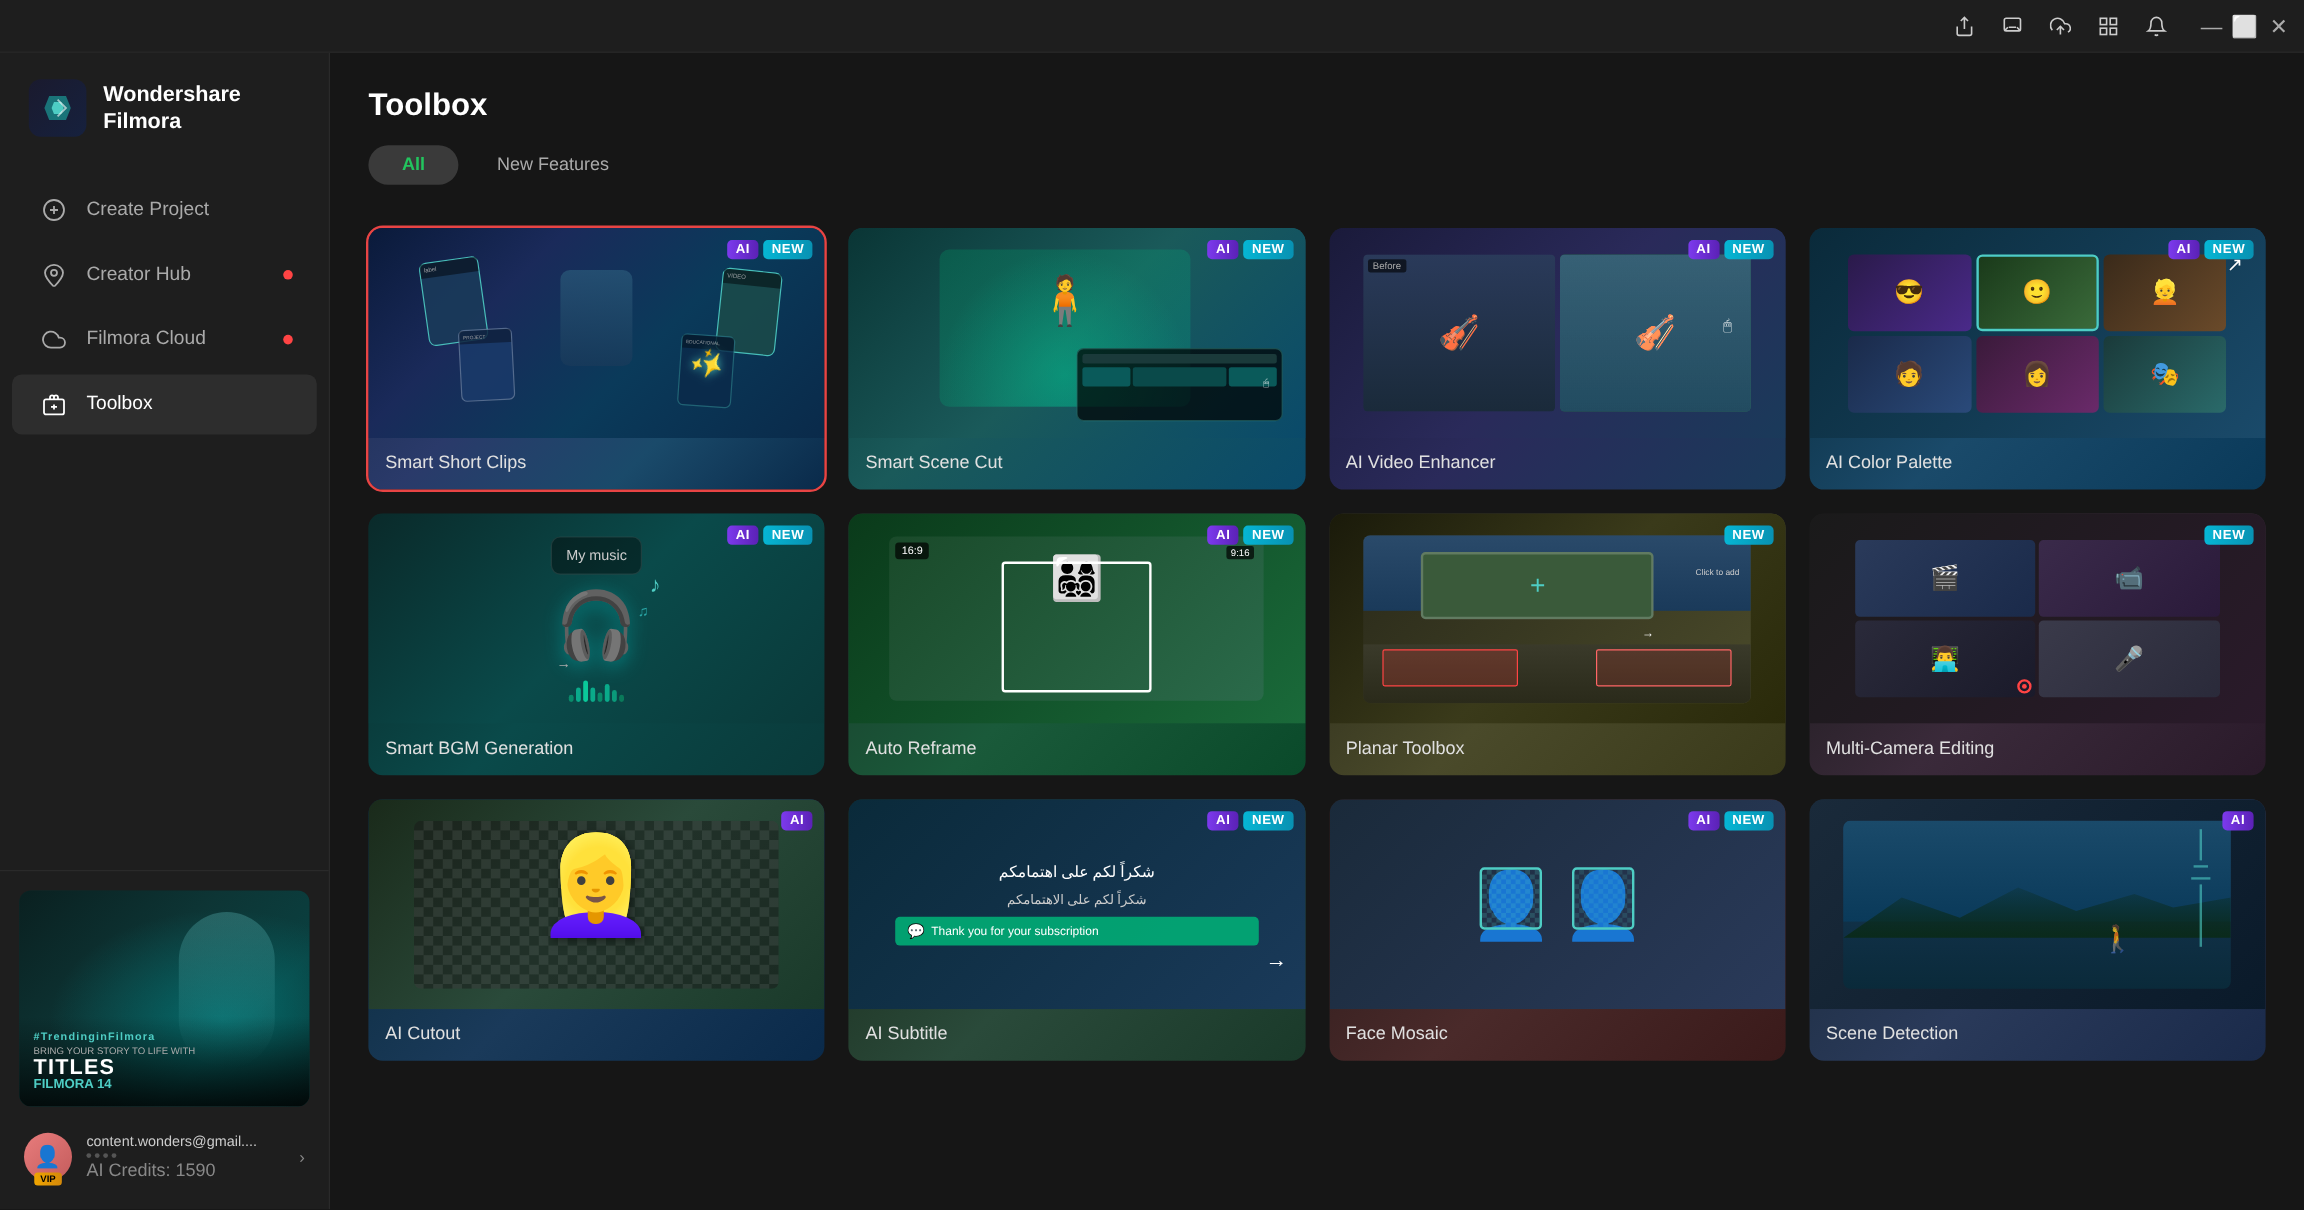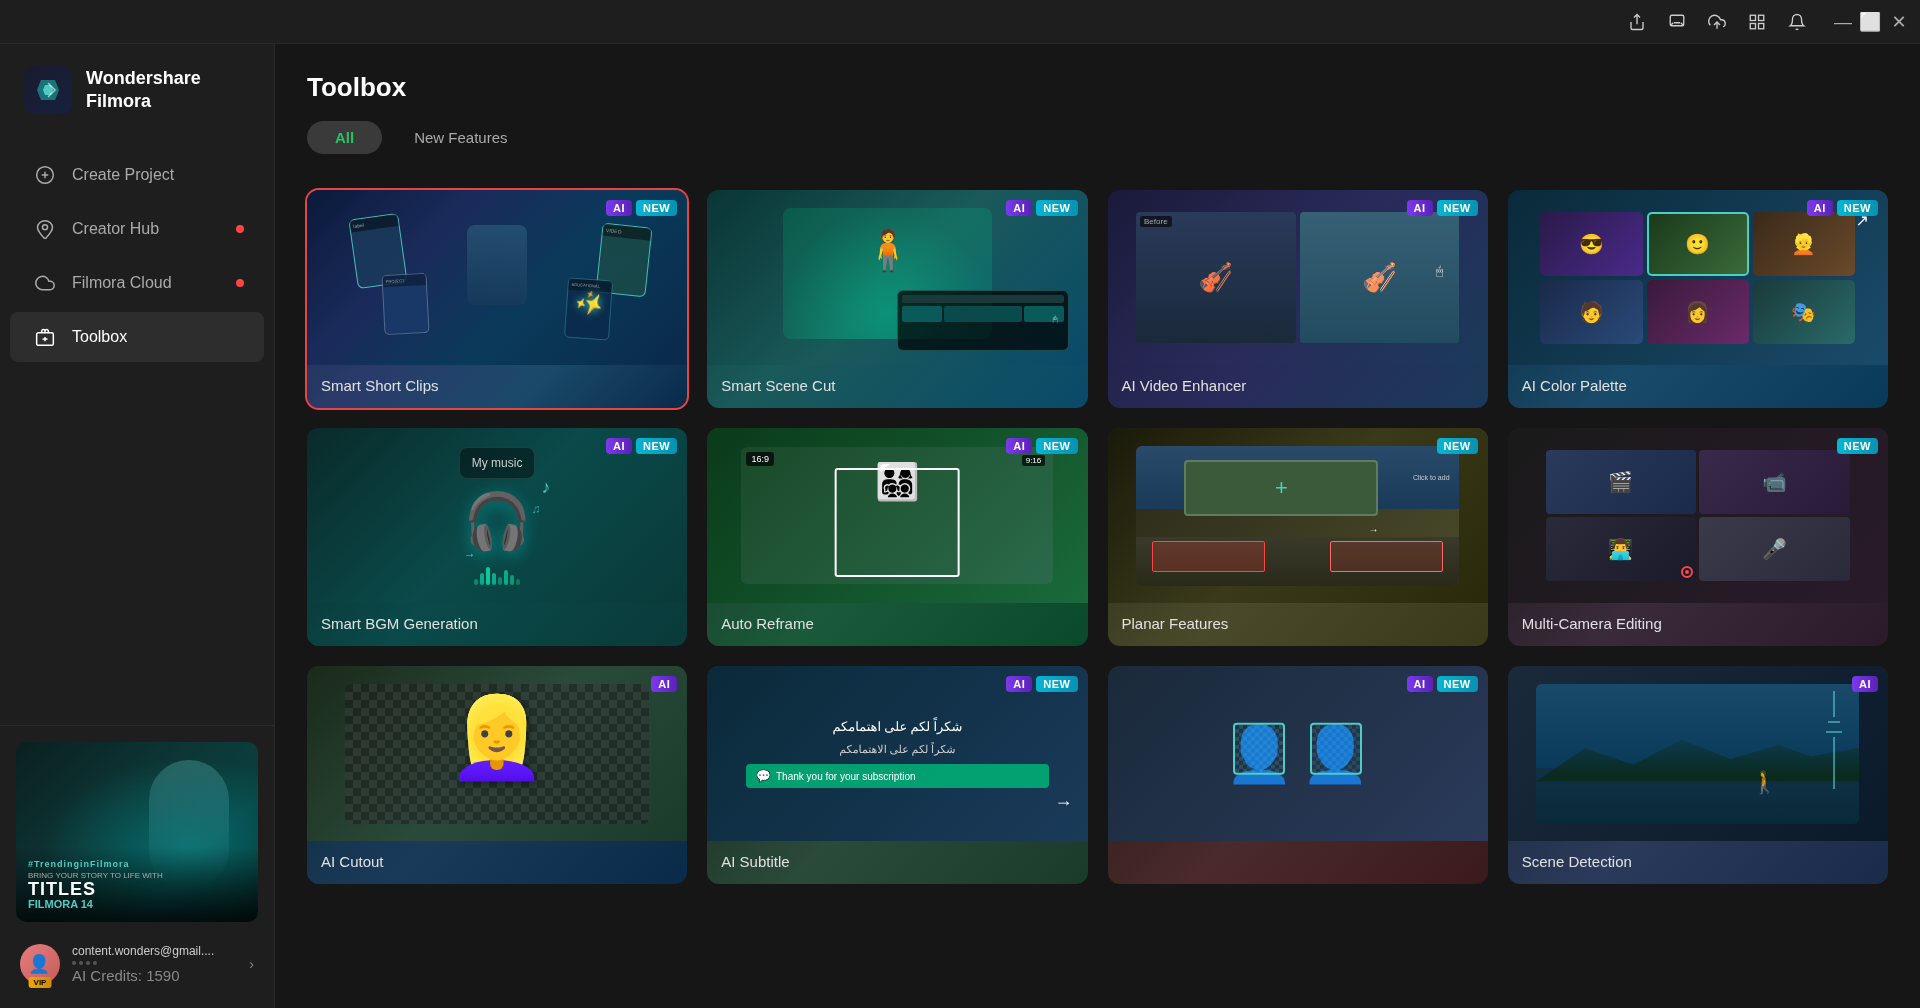--- a/index.html
+++ b/index.html
@@ -810,21 +810,21 @@
                 <div style="position:absolute;right:25%;top:55%;font-size:10px;color:#fff;">→</div>
 
                 <div style="position:absolute;right:3%;top:20%;font-size:7px;color:#ccc;writing-mode:horizontal-tb;">Click to add</div>
               </div>
             </div>
             <div class="badge-container">
               <span class="badge badge-new">NEW</span>
             </div>
           </div>
           <div class="tool-card-info">
-            <div class="tool-name">Planar Features</div>
+            <div class="tool-name">Planar Toolbox</div>
           </div>
         </div>
 
         <div class="tool-card card-bg-8">
           <div class="tool-card-thumb">
             <div class="card-visual" style="background:linear-gradient(135deg,#1a1a1a,#2a1a2a);">
               <div class="mc-visual">
                 <div class="mc-cell" style="background:linear-gradient(135deg,#2a3a5a,#1a2a4a);">
                   <div class="mc-cell-person">🎬</div>
                 </div>
@@ -912,20 +912,23 @@
                   <div style="font-size:55px;">👤</div>
                   <div style="position:absolute;left:50%;top:50%;transform:translate(-50%,-60%);width:52px;height:52px;border:2px solid #4ecdc4;border-radius:4px;background:repeating-conic-gradient(rgba(78,205,196,0.15) 0% 25%, transparent 0% 50%) 0 0/8px 8px;"></div>
                 </div>
               </div>
             </div>
             <div class="badge-container">
               <span class="badge badge-ai">AI</span>
               <span class="badge badge-new">NEW</span>
             </div>
           </div>
+          <div class="tool-card-info">
+            <div class="tool-name">Face Mosaic</div>
+          </div>
         </div>
 
         <div class="tool-card card-bg-12">
           <div class="tool-card-thumb">
             <div class="card-visual" style="background:linear-gradient(135deg,#1a2a3a,#0a1a2a);">
 
               <div style="width:85%;height:80%;background:linear-gradient(to bottom,#1a3a5a,#0a2a3a);border-radius:6px;overflow:hidden;position:relative;">
 
                 <div style="position:absolute;top:0;left:0;right:0;height:60%;background:linear-gradient(to bottom,#1a4a6a,#0a3a5a);"></div>
 

